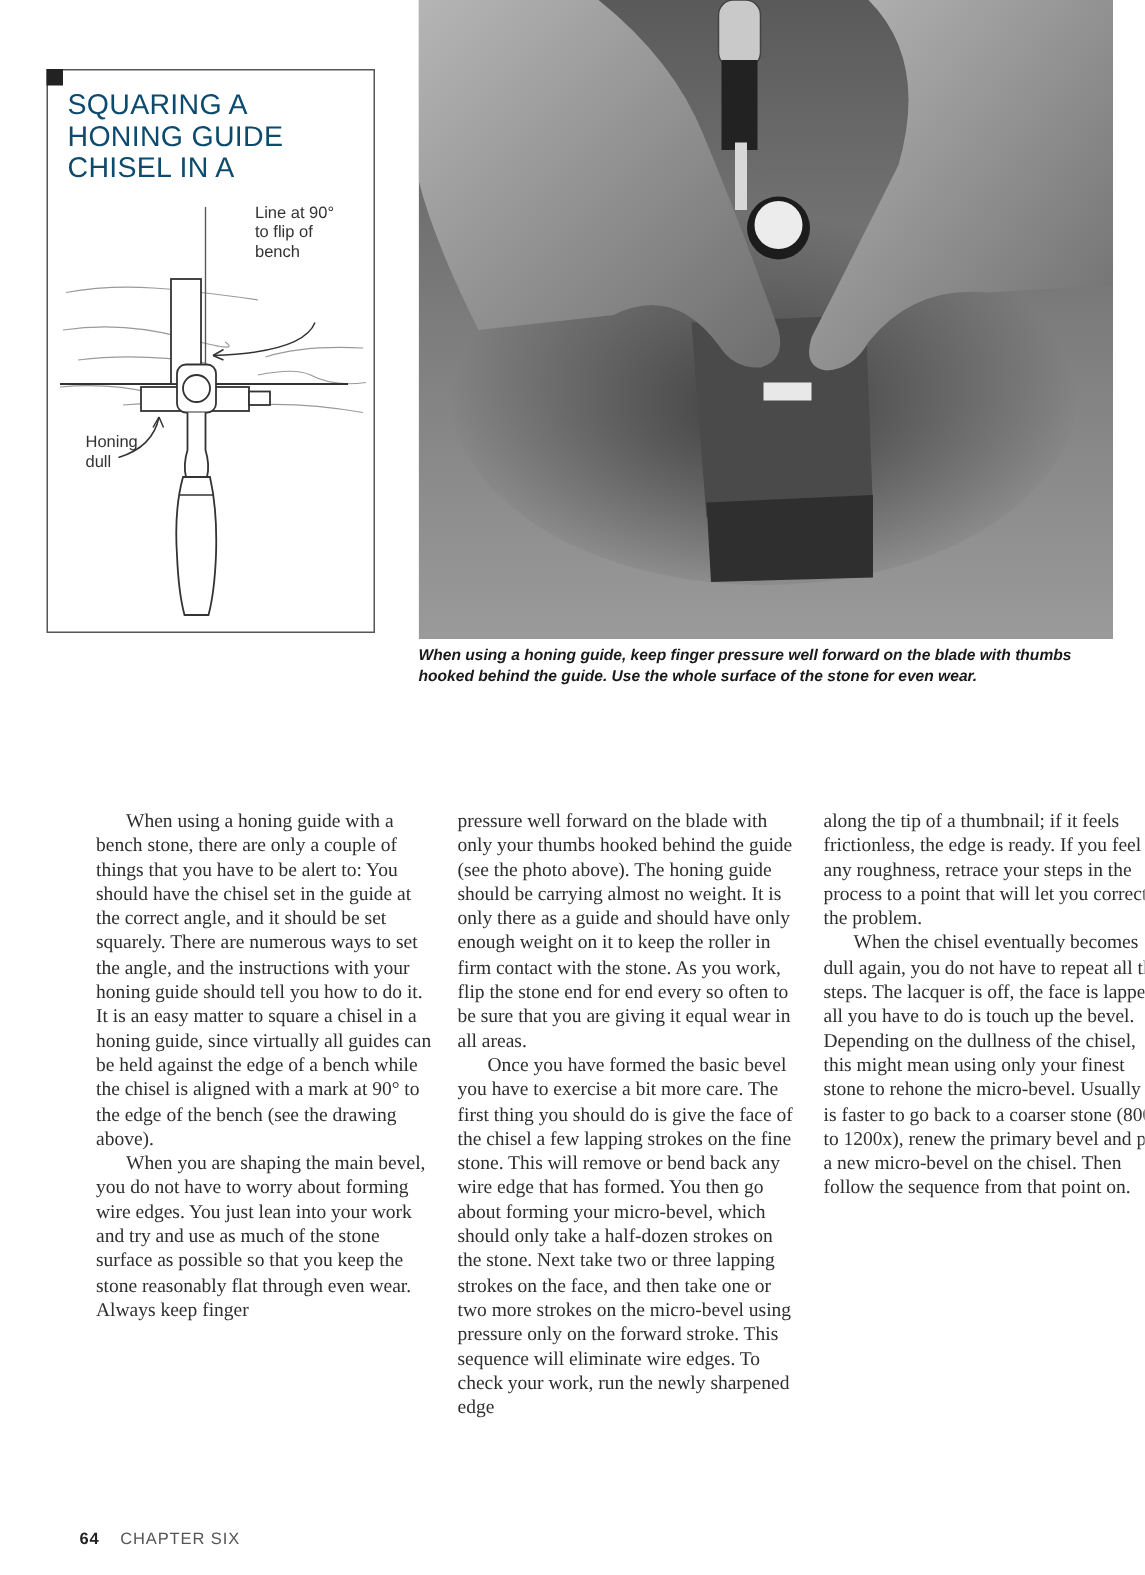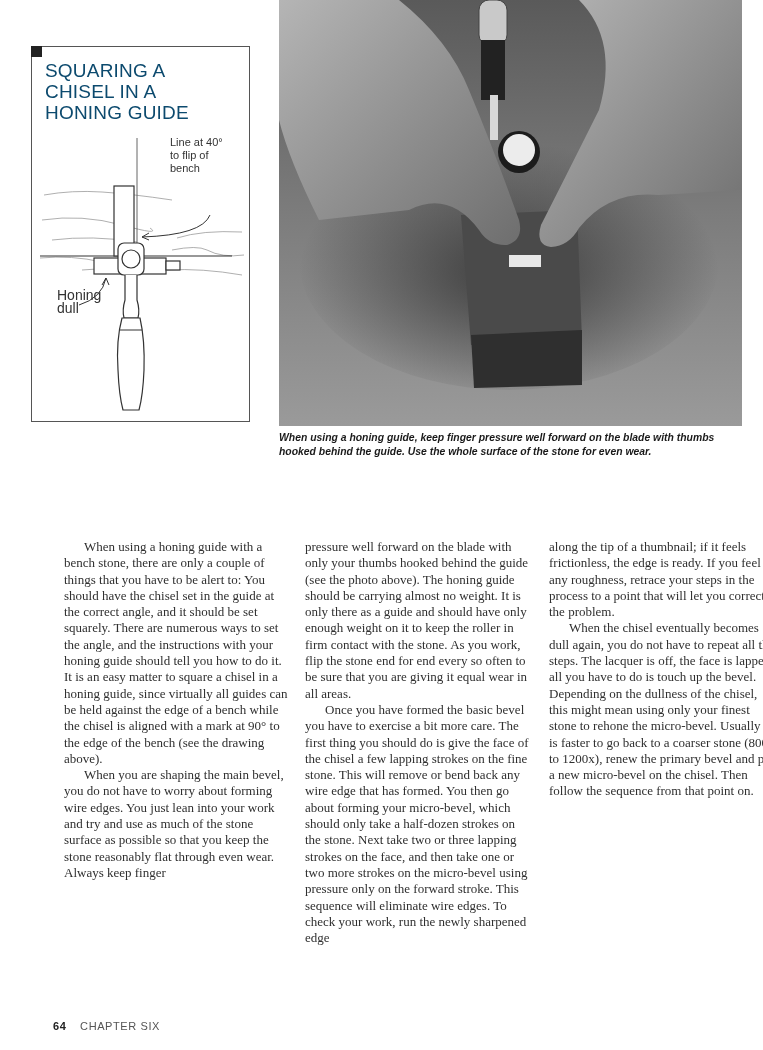--- a/index.html
+++ b/index.html
@@ -5,21 +5,21 @@
   html, body { margin: 0; padding: 0; background: #ffffff; }
   body { width: 763px; height: 1050px; position: relative; overflow: hidden; font-family: "DejaVu Serif", serif; color: #2a2a2a; }
 
   
   .sidebar-box { position: absolute; left: 31px; top: 46px; width: 219px; height: 376px; border: 1.5px solid #555; box-sizing: border-box; background: #fff; }
   .sidebar-marker { position: absolute; left: 31px; top: 46px; width: 11px; height: 11px; background: #222; }
   .sidebar-title { position: absolute; left: 45px; top: 60px; width: 200px; font-family: "Liberation Sans", sans-serif; font-size: 19px; line-height: 21px; letter-spacing: 0.2px; color: #0c4a6e; font-weight: normal; }
   .sidebar-title div { white-space: nowrap; }
   .drawing { position: absolute; left: 32px; top: 130px; width: 217px; height: 290px; }
   .label-line { position: absolute; left: 170px; top: 136px; font-family: "Liberation Sans", sans-serif; font-size: 11px; line-height: 13px; color: #333; width: 80px; }
-  .label-guide { position: absolute; left: 57px; top: 289px; font-family: "Liberation Sans", sans-serif; font-size: 14px; line-height: 13px; color: #333; width: 60px; }
+  .label-guide { position: absolute; left: 57px; top: 289px; font-family: "Liberation Sans", sans-serif; font-size: 11px; line-height: 13px; color: #333; width: 60px; }
 
   
   .photo { position: absolute; left: 279px; top: 0; width: 463px; height: 426px; overflow: hidden; }
   .photo svg { display: block; }
 
   
   .caption { position: absolute; left: 279px; top: 431px; width: 470px; font-family: Liberation Sans, sans-serif; font-weight: bold; font-style: italic; font-size: 10.4px; line-height: 14px; color: #1a1a1a; }
 
   
   .col { position: absolute; top: 539px; width: 228px; font-family: "Liberation Serif", serif; font-size: 13px; line-height: 16.3px; color: #2f2f2f; margin-left: 28px; }
@@ -33,22 +33,22 @@
   .footer { position: absolute; left: 30px; top: 1020px; font-family: "Liberation Sans", sans-serif; font-size: 11px; color: #555; letter-spacing: 0.6px; padding-left: 23px; }
   .folio { font-weight: bold; color: #222; margin-right: 10px; }
 </style>
 </head>
 <body>
 
 <div class="sidebar-box"></div>
 <div class="sidebar-marker"></div>
 <div class="sidebar-title">
   <div>SQUARING A</div>
+  <div>HONING GUIDE</div>
   <div>CHISEL IN A</div>
-  <div>HONING GUIDE</div>
 </div>
 
 <svg class="drawing" viewBox="0 0 217 290" width="217" height="290">
 
   <g stroke="#9a9a9a" stroke-width="0.8" fill="none">
     <path d="M12 65 Q 40 60 70 62 T 140 70"></path>
     <path d="M10 90 Q 50 84 90 95 T 118 98"></path>
     <path d="M20 110 Q 60 105 105 112"></path>
     <path d="M8 128 Q 40 125 70 132 T 115 133"></path>
     <path d="M145 108 Q 170 100 210 102"></path>
@@ -73,21 +73,21 @@
   <path d="M90 188 Q 84 210 86 240 Q 87 265 91 280 L 107 280 Q 111 265 112 240 Q 113 210 108 188 Z" fill="#fff" stroke="#333" stroke-width="1.2"></path>
   <line x1="88" y1="200" x2="110" y2="200" stroke="#333" stroke-width="1"></line>
 
   <path d="M178 85 Q 170 105 110 107" fill="none" stroke="#333" stroke-width="1"></path>
   <path d="M110 107 L117 103 M110 107 L117 110" stroke="#333" stroke-width="1"></path>
   <path d="M47 175 Q 70 168 74 148" fill="none" stroke="#333" stroke-width="1"></path>
   <path d="M74 148 L70 155 M74 148 L77 155" stroke="#333" stroke-width="1"></path>
 </svg>
 
 <div class="label-line">
-  <div>Line at 40°</div>
+  <div>Line at 90°</div>
   <div>to flip of</div>
   <div>bench</div>
 </div>
 <div class="label-guide">
   <div>Honing</div>
   <div>dull</div>
 </div>
 
 <div class="photo">
   <svg viewBox="0 0 463 426" width="463" height="426">

